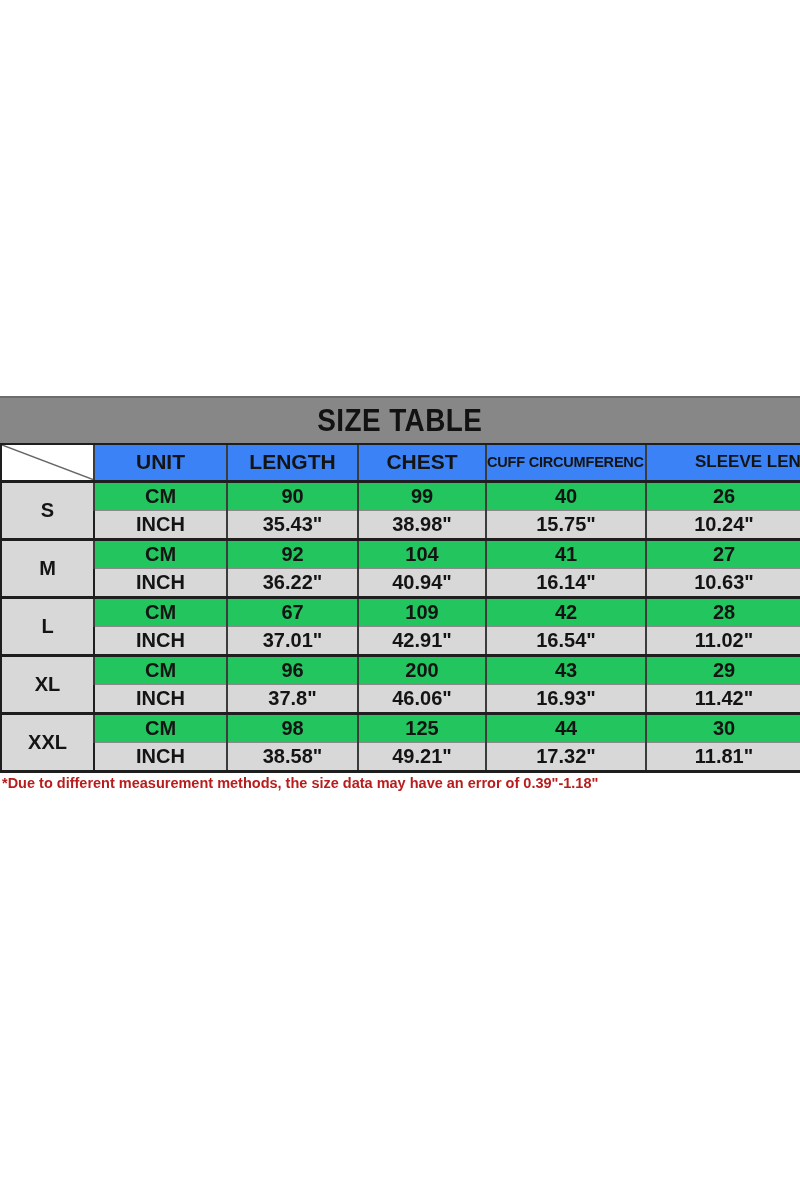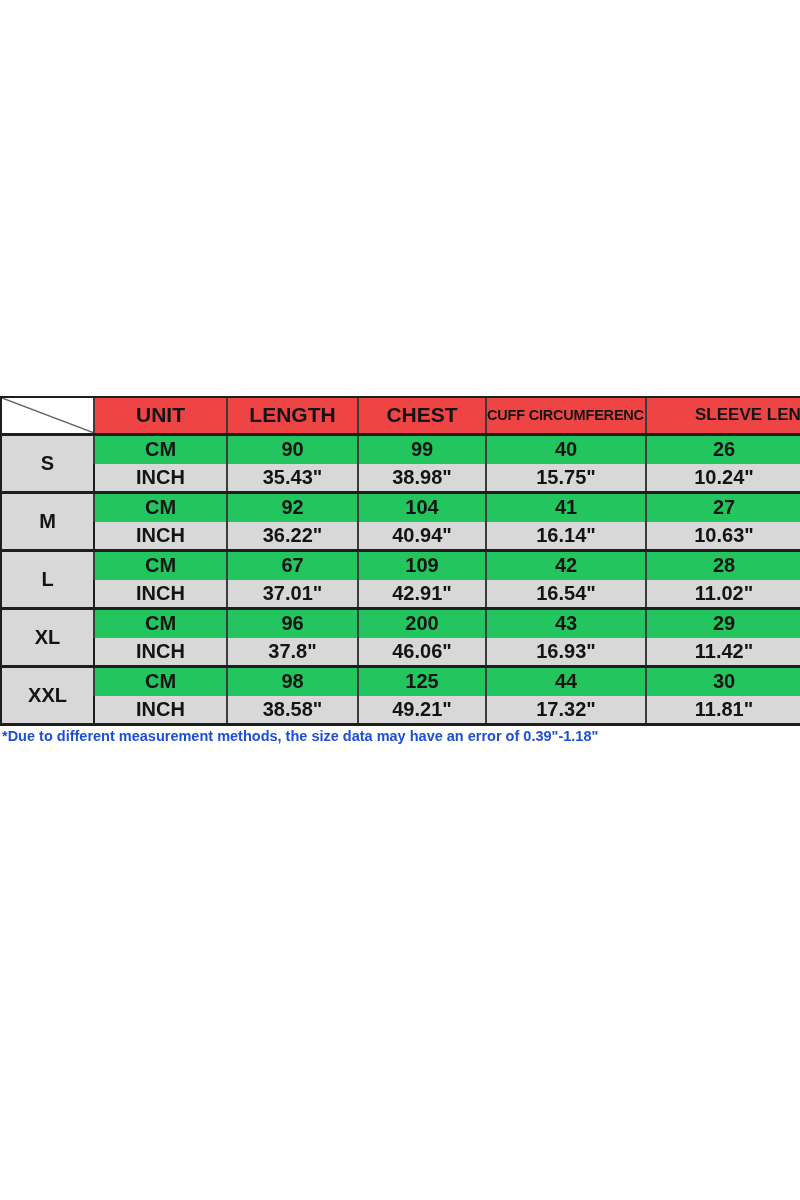--- a/index.html
+++ b/index.html
@@ -48,21 +48,21 @@
     padding: 0;
     white-space: nowrap;
     overflow: hidden;
     border-left: 2px solid #3c3c3c;
   }
   table.size-table th:first-child,
   table.size-table td:first-child { border-left: 2px solid #1e1e1e; }
 
   tr.header-row th {
     height: 37px;
-    background: #ef4444;
+    background: #3b82f6;
     font-size: 21px;
     border-top: 2px solid #1e1e1e;
     border-bottom: 2px solid #1e1e1e;
   }
   tr.header-row th.corner-cell {
     background: #ffffff;
     position: relative;
     padding: 0;
   }
   .corner-cell svg { position: absolute; top: 0; left: 0; width: 100%; height: 100%; display: block; }
@@ -77,29 +77,32 @@
   tr.inch-row td { height: 29px; background: #d8d8d8; font-size: 20px; }
   tr.cm-row td.size-cell { background: #d8d8d8; }
   tr.group-start td { border-top: 3px solid #1e1e1e; }
   tr.inch-row td { border-top: 1px solid #8a8a8a; }
 
   .footnote {
     margin-top: 2px;
     padding-left: 2px;
     font-size: 14.5px;
     font-weight: bold;
-    color: #1d4ed8;
+    color: #b91c1c;
     white-space: nowrap;
   }
 </style>
 </head>
 <body>
 
 <div class="size-chart">
 
+  <div class="title-bar">
+    <span class="title-text">SIZE TABLE</span>
+  </div>
 
   <table class="size-table">
     <colgroup>
       <col style="width:93px">
         <col style="width:133px">
         <col style="width:131px">
       <col style="width:128px">
         <col style="width:160px">
         <col style="width:155px">
     </colgroup>

